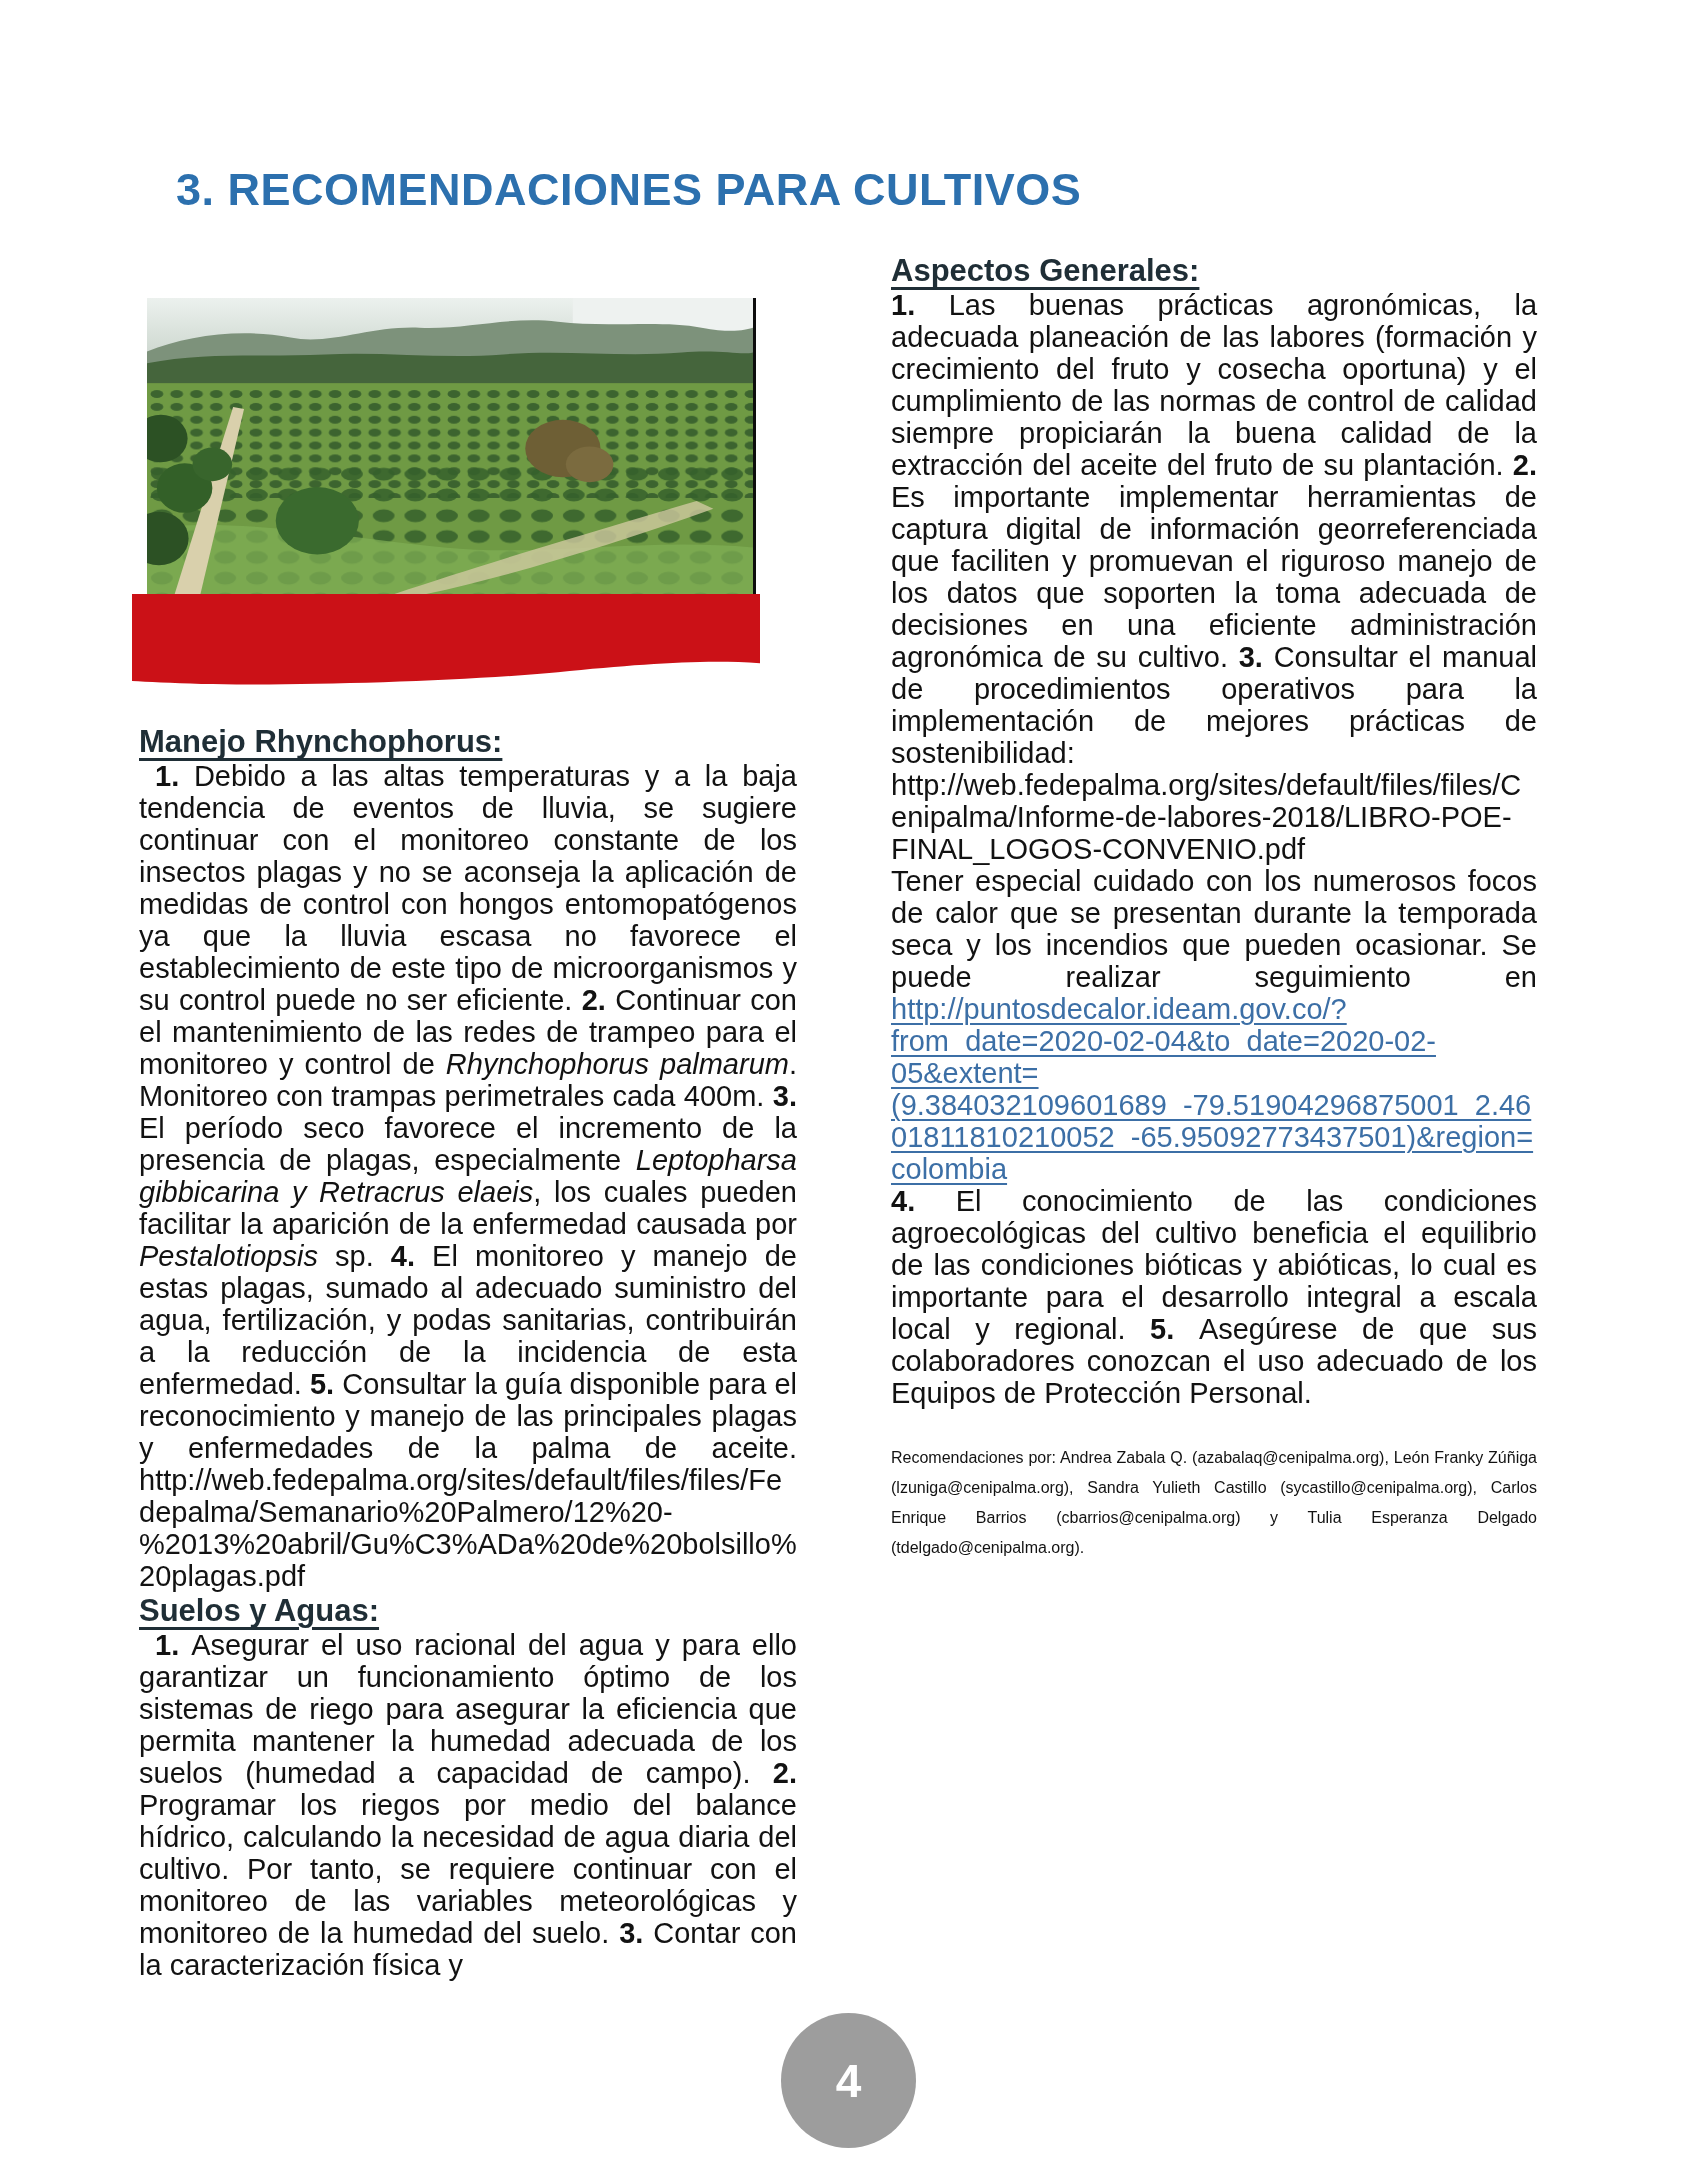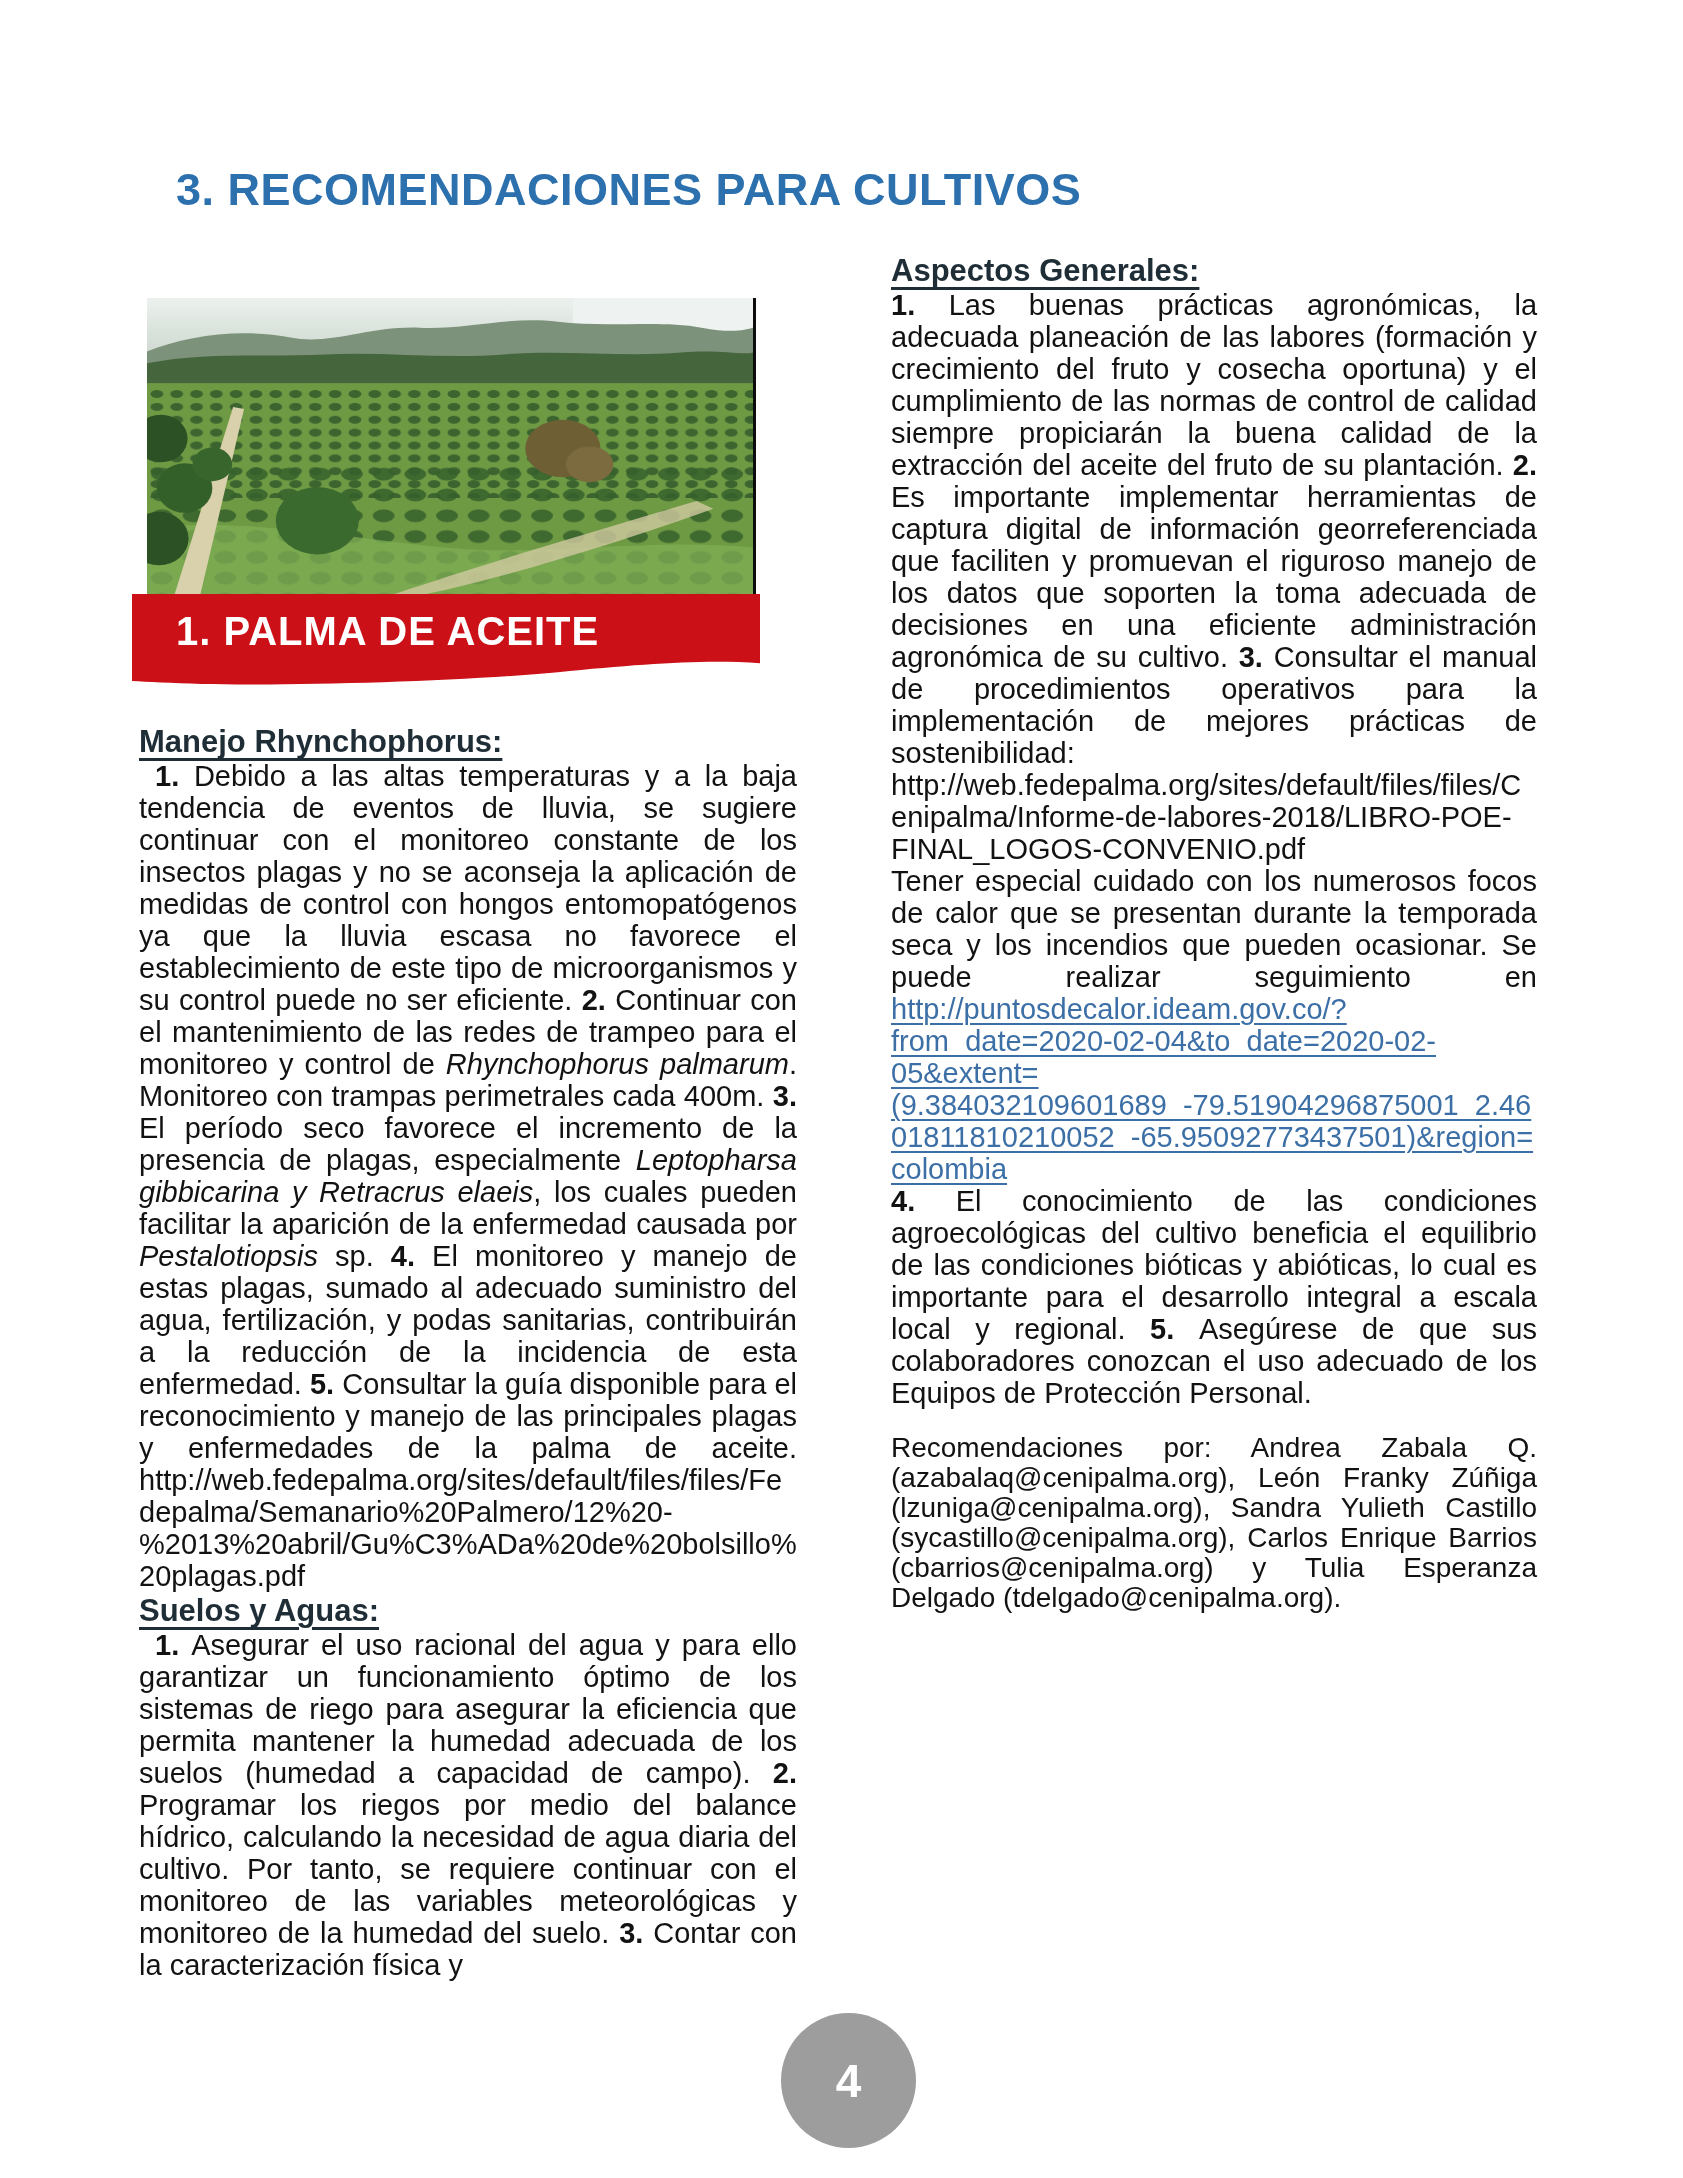--- a/index.html
+++ b/index.html
@@ -56,21 +56,21 @@
   .mt32{margin-top:32px;}
   .mt0{margin-top:0;}
 
   .ext-link{
     color:var(--link-blue,#3c6fa6);
     text-decoration:underline;text-decoration-thickness:2px;text-underline-offset:4px;
     cursor:pointer;
   }
 
   .footer{
-    font-size:28px;line-height:30px;margin-top:24px;
+    font-size:16px;line-height:30px;margin-top:34px;
     text-align:justify;color:#121212;overflow-wrap:anywhere;
   }
 
   
   .page-badge{
     left:781px;top:2013px;width:135px;height:135px;border-radius:50%;
     background:var(--circle-gray,#9d9d9d);
     display:flex;align-items:center;justify-content:center;
   }
   .page-badge span{color:#fff;font-size:46px;font-weight:700;}
@@ -111,21 +111,20 @@
     <ellipse cx="172" cy="225" rx="42" ry="34" fill="#3a6a2e"></ellipse>
     <ellipse cx="420" cy="152" rx="38" ry="29" fill="#6e5f35"></ellipse>
     <ellipse cx="447" cy="168" rx="24" ry="18" fill="#7b6b3f"></ellipse>
   </svg>
 </div>
 
 <div class="abs banner">
   <svg viewBox="0 0 634 95" preserveAspectRatio="none">
     <path d="M0,0 H634 V70 C575,66 515,71 430,79 C335,88 170,93 70,91 C40,90 15,89 0,88 Z"></path>
   </svg>
-  <div class="banner-label">1. PALMA DE ACEITE</div>
 </div>
 
 <div class="col col-left">
   <h2 class="sec">Manejo Rhynchophorus:</h2>
   <p class="body mt4"><span style="font-weight: 700;">1. </span><span>Debido a las altas temperaturas y a la baja tendencia de eventos de lluvia, se sugiere continuar con el monitoreo constante de los insectos plagas y no se aconseja la aplicación de medidas de control con hongos entomopatógenos ya que la lluvia escasa no favorece el establecimiento de este tipo de microorganismos y su control puede no ser eficiente. </span><span style="font-weight: 700;">2. </span><span>Continuar con el mantenimiento de las redes de trampeo para el monitoreo y control de </span><span style="font-style: italic;">Rhynchophorus palmarum</span><span>. Monitoreo con trampas perimetrales cada 400m. </span><span style="font-weight: 700;">3. </span><span>El período seco favorece el incremento de la presencia de plagas, especialmente </span><span style="font-style: italic;">Leptopharsa gibbicarina y Retracrus elaeis</span><span>, los cuales pueden facilitar la aparición de la enfermedad causada por </span><span style="font-style: italic;">Pestalotiopsis</span><span> sp. </span><span style="font-weight: 700;">4. </span><span>El monitoreo y manejo de estas plagas, sumado al adecuado suministro del agua, fertilización, y podas sanitarias, contribuirán a la reducción de la incidencia de esta enfermedad. </span><span style="font-weight: 700;">5. </span><span>Consultar la guía disponible para el reconocimiento y manejo de las principales plagas y enfermedades de la palma de aceite. </span><span>http://web.fedepalma.org/sites/default/files/files/Fedepalma/Semanario%20Palmero/12%20-%2013%20abril/Gu%C3%ADa%20de%20bolsillo%20plagas.pdf</span></p>
   <h2 class="sec mt30">Suelos y Aguas:</h2>
   <p class="body mt4"><span style="font-weight: 700;">1. </span><span>Asegurar el uso racional del agua y para ello garantizar un funcionamiento óptimo de los sistemas de riego para asegurar la eficiencia que permita mantener la humedad adecuada de los suelos (humedad a capacidad de campo). </span><span style="font-weight: 700;">2. </span><span>Programar los riegos por medio del balance hídrico, calculando la necesidad de agua diaria del cultivo. Por tanto, se requiere continuar con el monitoreo de las variables meteorológicas y monitoreo de la humedad del suelo. </span><span style="font-weight: 700;">3. </span><span>Contar con la caracterización física y</span></p>
 </div>
 
 <div class="col col-right">

